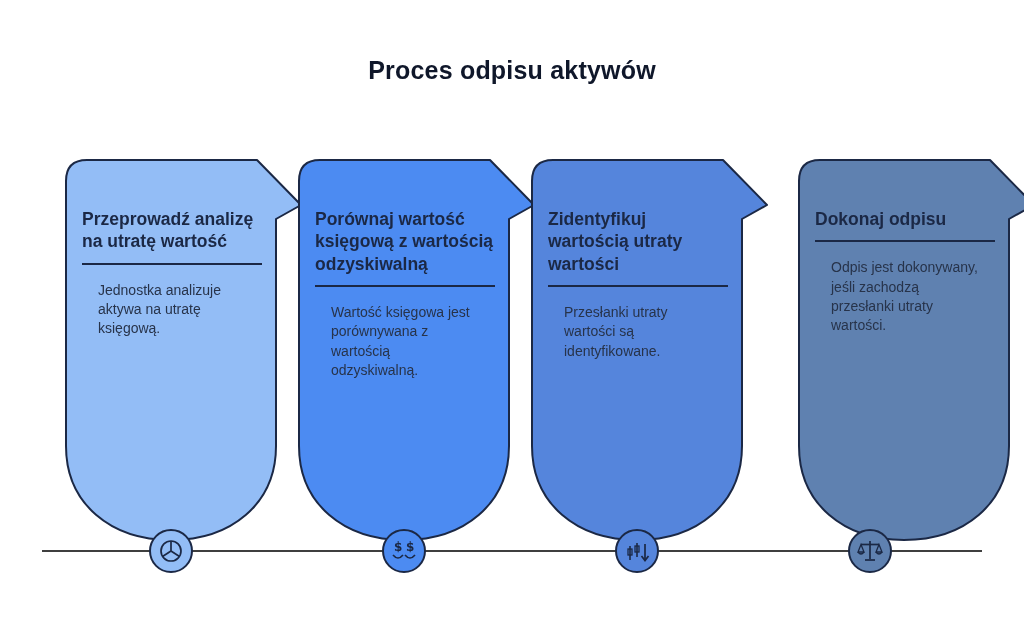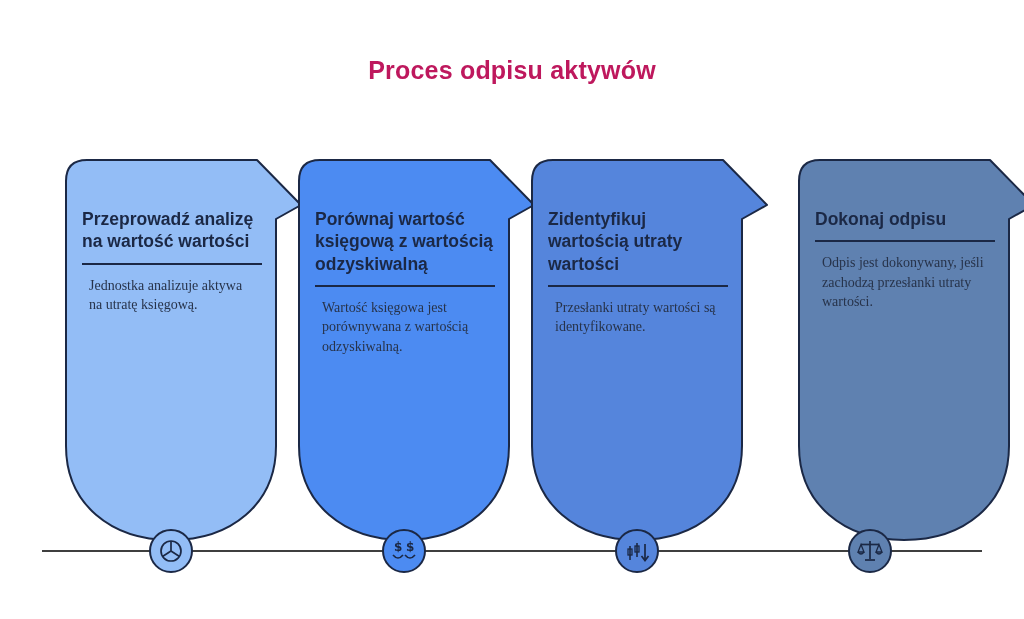--- a/index.html
+++ b/index.html
@@ -2,59 +2,59 @@
 <html><head>
 <meta charset="utf-8">
 <style>
   html,body{margin:0;padding:0;background:#ffffff;}
   body{
     width:1024px;height:619px;position:relative;overflow:hidden;
     font-family:"Liberation Sans", sans-serif;
   }
   .heading{
     position:absolute;top:56px;left:0;width:100%;
-    text-align:center;font-size:25px;font-weight:bold;color:#be185d;
+    text-align:center;font-size:25px;font-weight:bold;color:#0f172a;
     letter-spacing:.2px;
   }
   .timeline{
     position:absolute;top:550px;left:42px;width:940px;height:2px;
     background:#3f3f3f;
   }
   .card{position:absolute;top:158px;width:240px;height:386px;}
   .card svg.shape{position:absolute;top:0;left:0;overflow:visible;}
   .card .content{
     position:absolute;left:18px;top:50px;width:180px;
   }
   .card .content h3{
     margin:0;font-size:17.5px;line-height:1.28;font-weight:bold;color:#1b2845;
   }
   .card .divider{
     border-bottom:2px solid #1b2845;margin:10px 0 11px 0;width:100%;
   }
   .card .content p{
-    margin:7px;font-size:14px;line-height:1.38;color:#27334a;font-family:Liberation Serif, serif;
+    margin:16px;font-size:14px;line-height:1.38;color:#27334a;
   }
   .badge{position:absolute;top:528px;width:46px;height:46px;}
   .badge svg{display:block;}
   .c1{left:64px;}  .b1{left:148px;}
   .c2{left:297px;} .b2{left:381px;}
   .c3{left:530px;} .b3{left:614px;}
   .c4{left:797px;} .b4{left:847px;}
 </style>
 </head>
 <body>
 
 <div class="heading">Proces odpisu aktywów</div>
 
 <div class="card c1">
   <svg class="shape" width="240" height="386" viewBox="0 0 240 386">
     <path d="M 23 2 L 193 2 L 237 47 L 212 61 L 212 288 C 212 346 167 382 107 382 C 47 382 2 346 2 288 L 2 23 Q 2 2 23 2 Z" stroke="#1b2845" stroke-width="2" stroke-linejoin="round" fill="#93bdf6"></path>
   </svg>
   <div class="content">
-    <h3>Przeprowadź analizę na wartość wartości</h3>
+    <h3>Przeprowadź analizę na utratę wartość</h3>
     <div class="divider"></div>
     <p>Jednostka analizuje aktywa na utratę księgową.</p>
   </div>
 </div>
 
 <div class="card c2">
   <svg class="shape" width="240" height="386" viewBox="0 0 240 386">
     <path d="M 23 2 L 193 2 L 237 47 L 212 61 L 212 288 C 212 346 167 382 107 382 C 47 382 2 346 2 288 L 2 23 Q 2 2 23 2 Z" stroke="#1b2845" stroke-width="2" stroke-linejoin="round" fill="#4c8bf2"></path>
   </svg>
   <div class="content">

